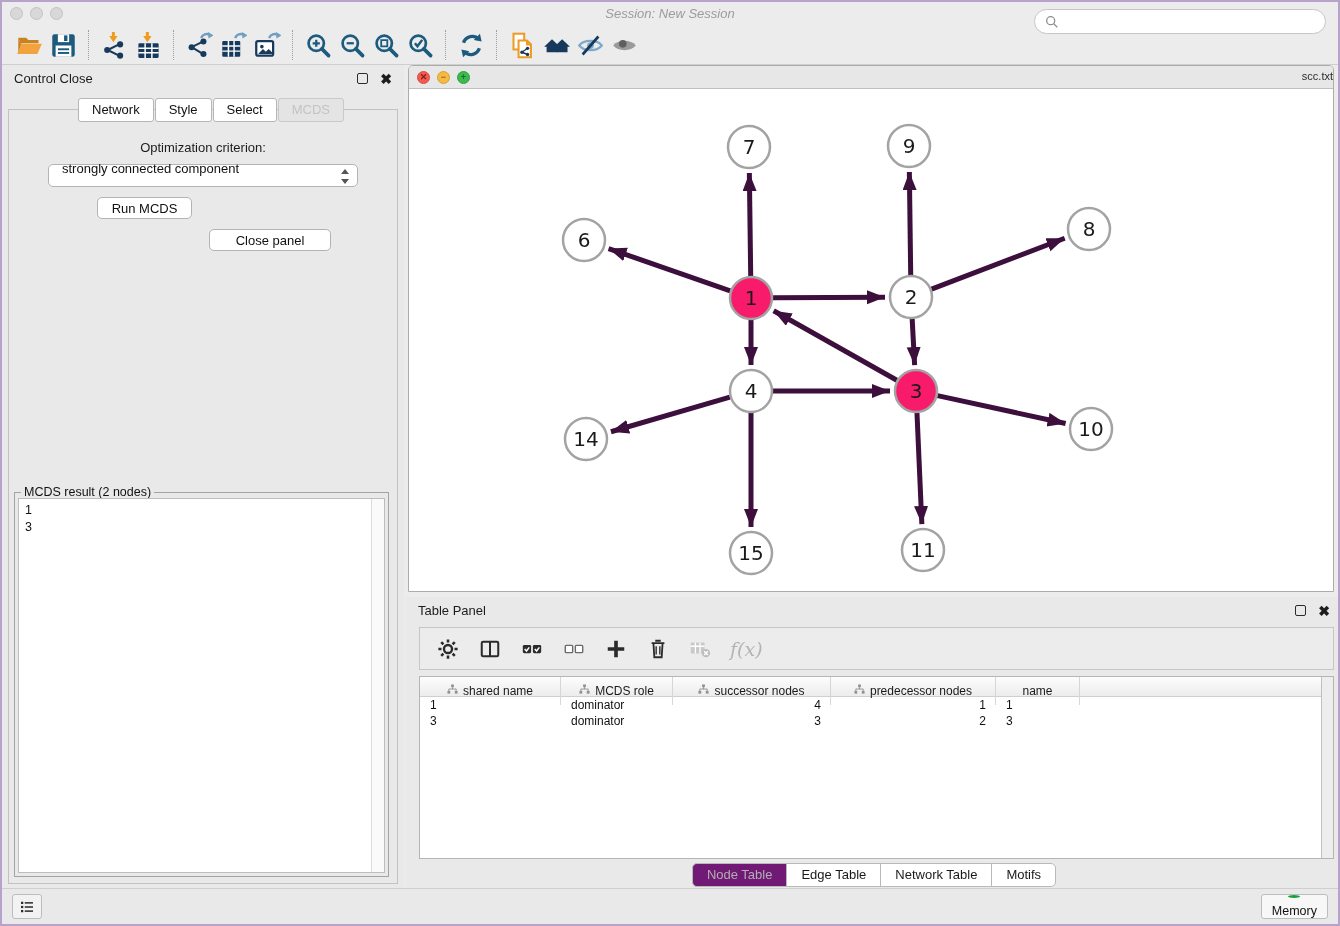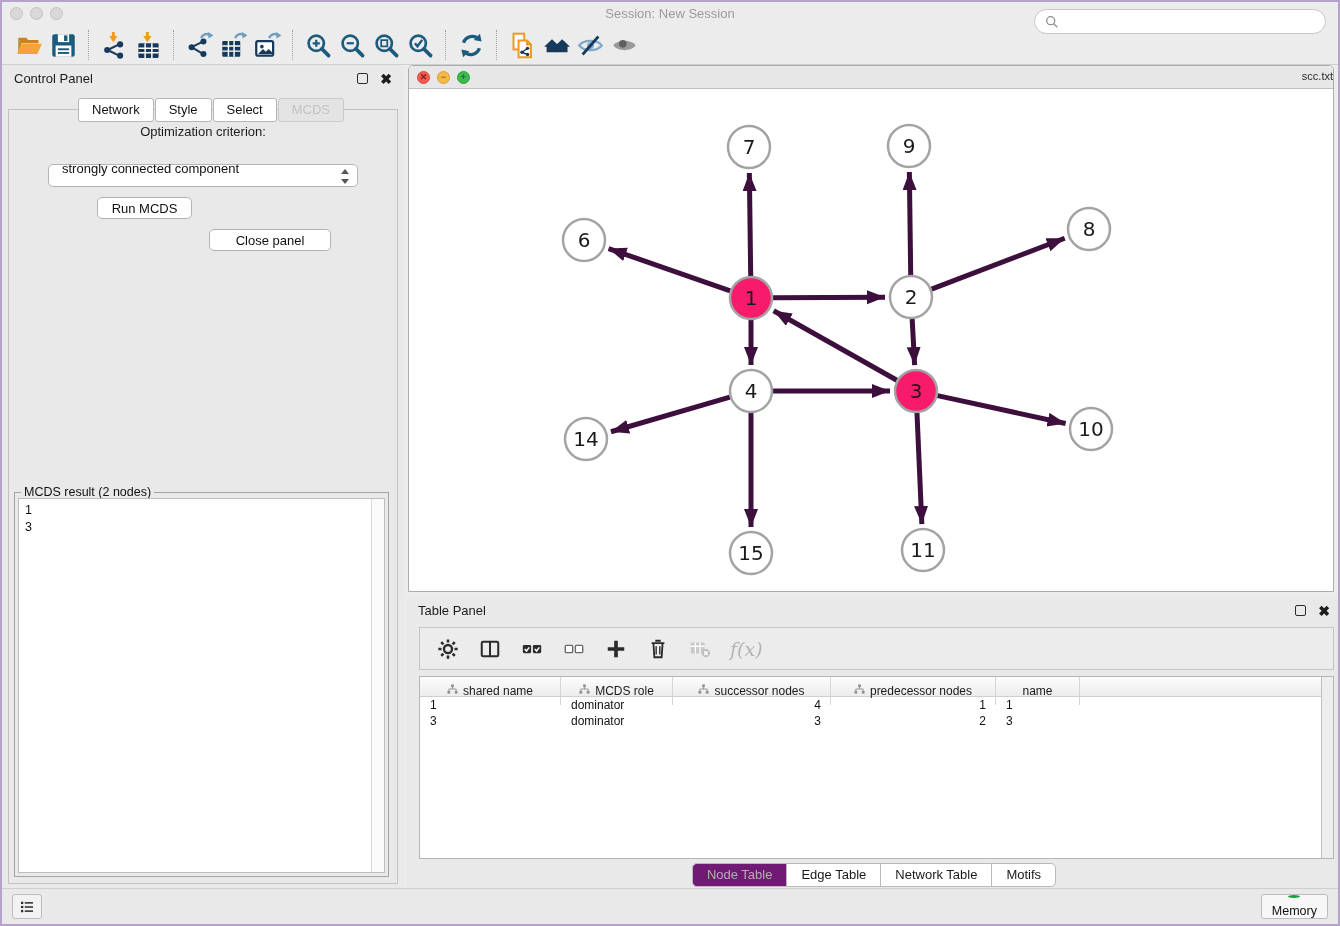--- a/index.html
+++ b/index.html
@@ -1,20 +1,20 @@
 <!DOCTYPE html>
 <html><head>
 <meta charset="utf-8">
 <style>
   * { margin:0; padding:0; box-sizing:border-box; }
   html,body { width:1340px; height:926px; font-family:"Liberation Sans",sans-serif; background:#ececec; }
   .app { position:relative; width:1340px; height:926px; background:#ececec; border:2px solid #b7a2cb; overflow:hidden; }
 
   
-  .titlebar { position:absolute; left:0; top:0; right:0; height:24px; background:#ececec; }
+  .titlebar { position:absolute; left:0; top:0; right:0; height:24px; background:#ececec;font-style:italic; }
   .tl-group { position:absolute; left:8px; top:5px; display:flex; gap:7px; }
   .tl { width:13px; height:13px; border-radius:50%; background:#d8d8d8; border:1px solid #c2c2c2; }
   .win-title { position:absolute; left:0; right:0; top:4px; text-align:center; font-size:13px; color:#9b9b9b; }
 
   
   .toolbar { position:absolute; left:0; top:24px; right:0; height:39px; background:#ececec; border-bottom:1px solid #cfcfcf; display:flex; align-items:center; padding-left:10px; }
   .tbicon { width:34px; height:32px; display:inline-flex; align-items:center; justify-content:center; cursor:default; }
   .tbicon svg { width:27px; height:27px; }
   .tbsep { width:1px; height:30px; border-left:1px dotted #9f9f9f; margin:0 8px; }
   .search-wrap { position:absolute; right:12px; top:7px; width:292px; height:25px; background:#fff; border:1px solid #c6c6c6; border-radius:13px; display:flex; align-items:center; padding:0 10px; gap:6px; }
@@ -24,21 +24,21 @@
   
   .control-panel { position:absolute; left:0; top:63px; width:402px; height:825px; background:#e9e9e9; }
   .panel-head { position:absolute; left:0; right:0; top:0; height:27px; display:flex; align-items:center; padding:0 12px; font-size:13px; color:#1c1c1c; }
   .panel-head .spacer { flex:1; }
   .float-icon { width:11px; height:11px; border:1.6px solid #2b2b2b; border-radius:2px; margin-right:12px; }
   .close-x { font-size:14px; font-weight:bold; color:#1c1c1c; line-height:1; }
   .cp-content { position:absolute; left:6px; right:6px; top:44px; bottom:6px; border:1px solid #c2c2c2; background:#e9e9e9; }
   .ctabs { position:absolute; left:76px; top:33px; display:flex; z-index:2; }
   .ctab { padding:3px 13px 4px; font-size:13px; background:#fff; border:1px solid #b6b6b6; color:#111; margin-right:1px; border-radius:3px; cursor:default; }
   .ctab.active { background:#e4e4e4; color:#c3c3c3; border-color:#c9c9c9; }
-  .opt-label { position:absolute; left:0; right:0; top:14px; text-align:center; font-size:13px; color:#1c1c1c; }
+  .opt-label { position:absolute; left:0; right:0; top:30px; text-align:center; font-size:13px; color:#1c1c1c; }
   .criterion { position:absolute; left:39px; top:54px; width:310px; height:23px; background:#fff; border:1px solid #b4b4b4; border-radius:5px; font-size:13px; display:flex; align-items:center; padding:0 24px 15px 13px; color:#111; }
   .stepper { position:absolute; right:7px; top:4px; width:10px; height:15px; }
   .stepper:before { content:""; position:absolute; top:0; left:1px; border-left:4px solid transparent; border-right:4px solid transparent; border-bottom:5px solid #555; }
   .stepper:after { content:""; position:absolute; bottom:0; left:1px; border-left:4px solid transparent; border-right:4px solid transparent; border-top:5px solid #555; }
   .cp-btn { position:absolute; top:87px; height:22px; background:#fff; border:1px solid #b4b4b4; border-radius:5px; font-size:13px; color:#111; display:flex; align-items:center; justify-content:center; cursor:default; }
   .btn-run { left:88px; width:95px; }
   .btn-close { left:200px; width:122px;margin-top:32px; }
   .result-box { position:absolute; left:5px; top:382px; width:375px; height:385px; border:1px solid #a3a3a3; }
   .result-legend { position:absolute; left:6px; top:-8px; background:#e9e9e9; padding:0 3px; font-size:12.5px; color:#111; }
   .result-area { position:absolute; left:3px; top:5px; right:3px; bottom:3px; background:#fff; border:1px solid #bdbdbd; font-size:12.5px; color:#111; padding:3px 6px; line-height:17px; }
@@ -234,21 +234,21 @@
   <div class="search-wrap">
     <svg viewBox="0 0 16 16">
         <circle cx="6.5" cy="6.5" r="4.6" fill="none" stroke="#8f8f8f" stroke-width="1.5"></circle>
         <path d="M10 10l4 4" stroke="#8f8f8f" stroke-width="1.5"></path>
       </svg>
     <input placeholder="" style="">
   </div>
 
   <div class="control-panel">
     <div class="panel-head">
-      <span>Control Panel</span>
+      <span>Control Close</span>
       <span class="spacer"></span>
       <span class="float-icon"></span>
       <span class="close-x">✖</span>
     </div>
     <div class="ctabs">
         <div class="ctab">Network</div>
         <div class="ctab">Style</div>
         <div class="ctab">Select</div>
         <div class="ctab active">MCDS</div>
       </div>

